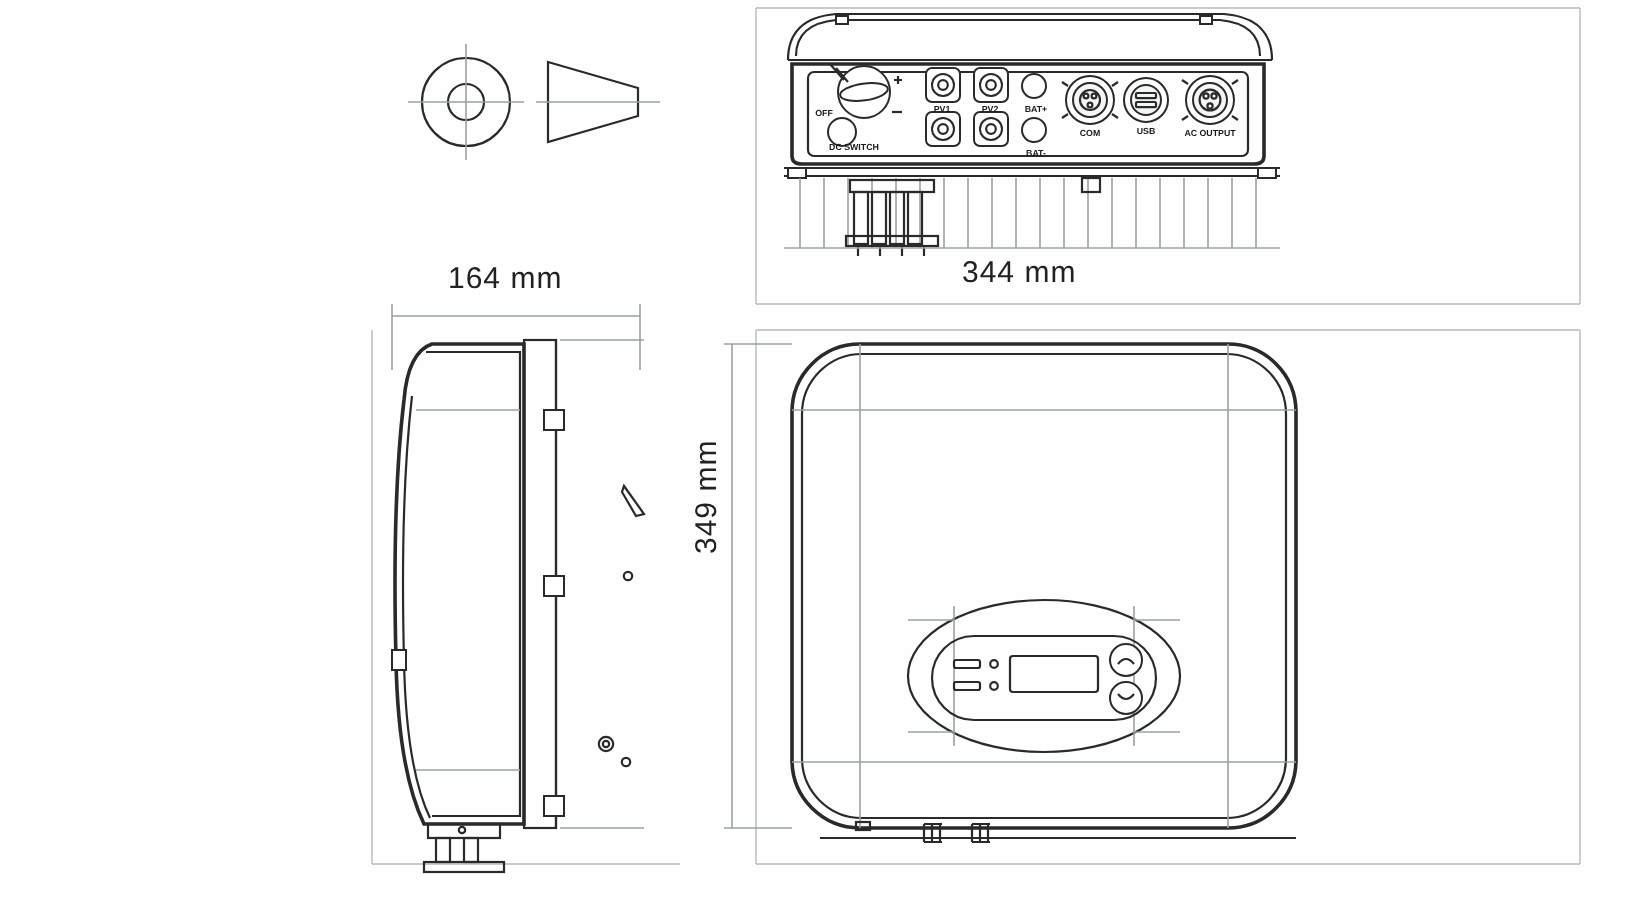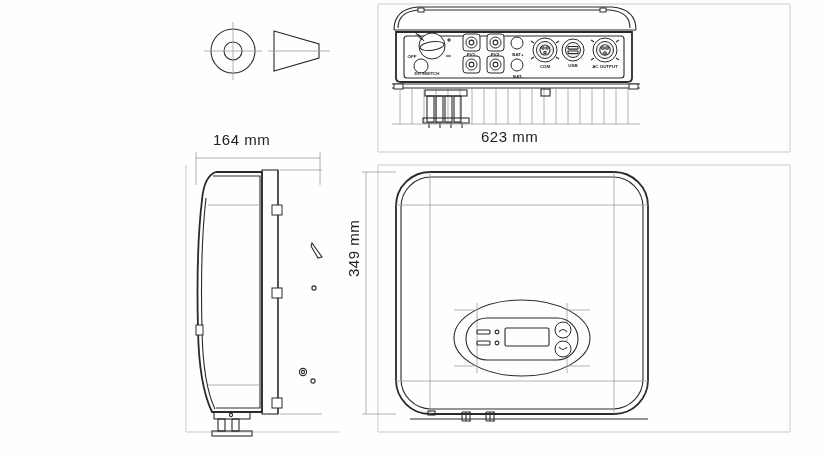--- a/index.html
+++ b/index.html
@@ -3,21 +3,21 @@
 <meta charset="utf-8">
 <style>
   html,body{margin:0;padding:0;background:#ffffff;}
   body{width:826px;height:455px;overflow:hidden;
        font-family:"Liberation Sans", sans-serif;color:#1a1a1a;}
   #sheet{position:relative;width:826px;height:455px;background:#fefefe;}
   .svgwrap{position:absolute;left:0;top:0;width:826px;height:455px;}
   .dimtext{position:absolute;font-family:"Liberation Sans",sans-serif;
            font-size:15px;color:#222;letter-spacing:.5px;white-space:nowrap;}
   #dim-344{left:481px;top:128px;}
-  #dim-164{left:213px;top:131px;}
+  #dim-164{left:224px;top:131px;}
   #dim-349{left:345px;top:277px;transform:rotate(-90deg);transform-origin:left top;}
 </style>
 </head>
 <body>
 
 <div id="sheet">
 
   <svg class="svgwrap" viewBox="0 0 826 455">
     <defs>
       <style>
@@ -259,17 +259,17 @@
       </g>
 
       <g>
         <line class="t" x1="362" y1="172" x2="396" y2="172"></line>
         <line class="t" x1="362" y1="414" x2="396" y2="414"></line>
         <line class="t" x1="366" y1="172" x2="366" y2="414"></line>
       </g>
     </g>
   </svg>
 
-  <div class="dimtext" id="dim-344">623 mm</div>
+  <div class="dimtext" id="dim-344">344 mm</div>
   <div class="dimtext" id="dim-164">164 mm</div>
   <div class="dimtext" id="dim-349">349 mm</div>
 
 </div>
 
 </body></html>

